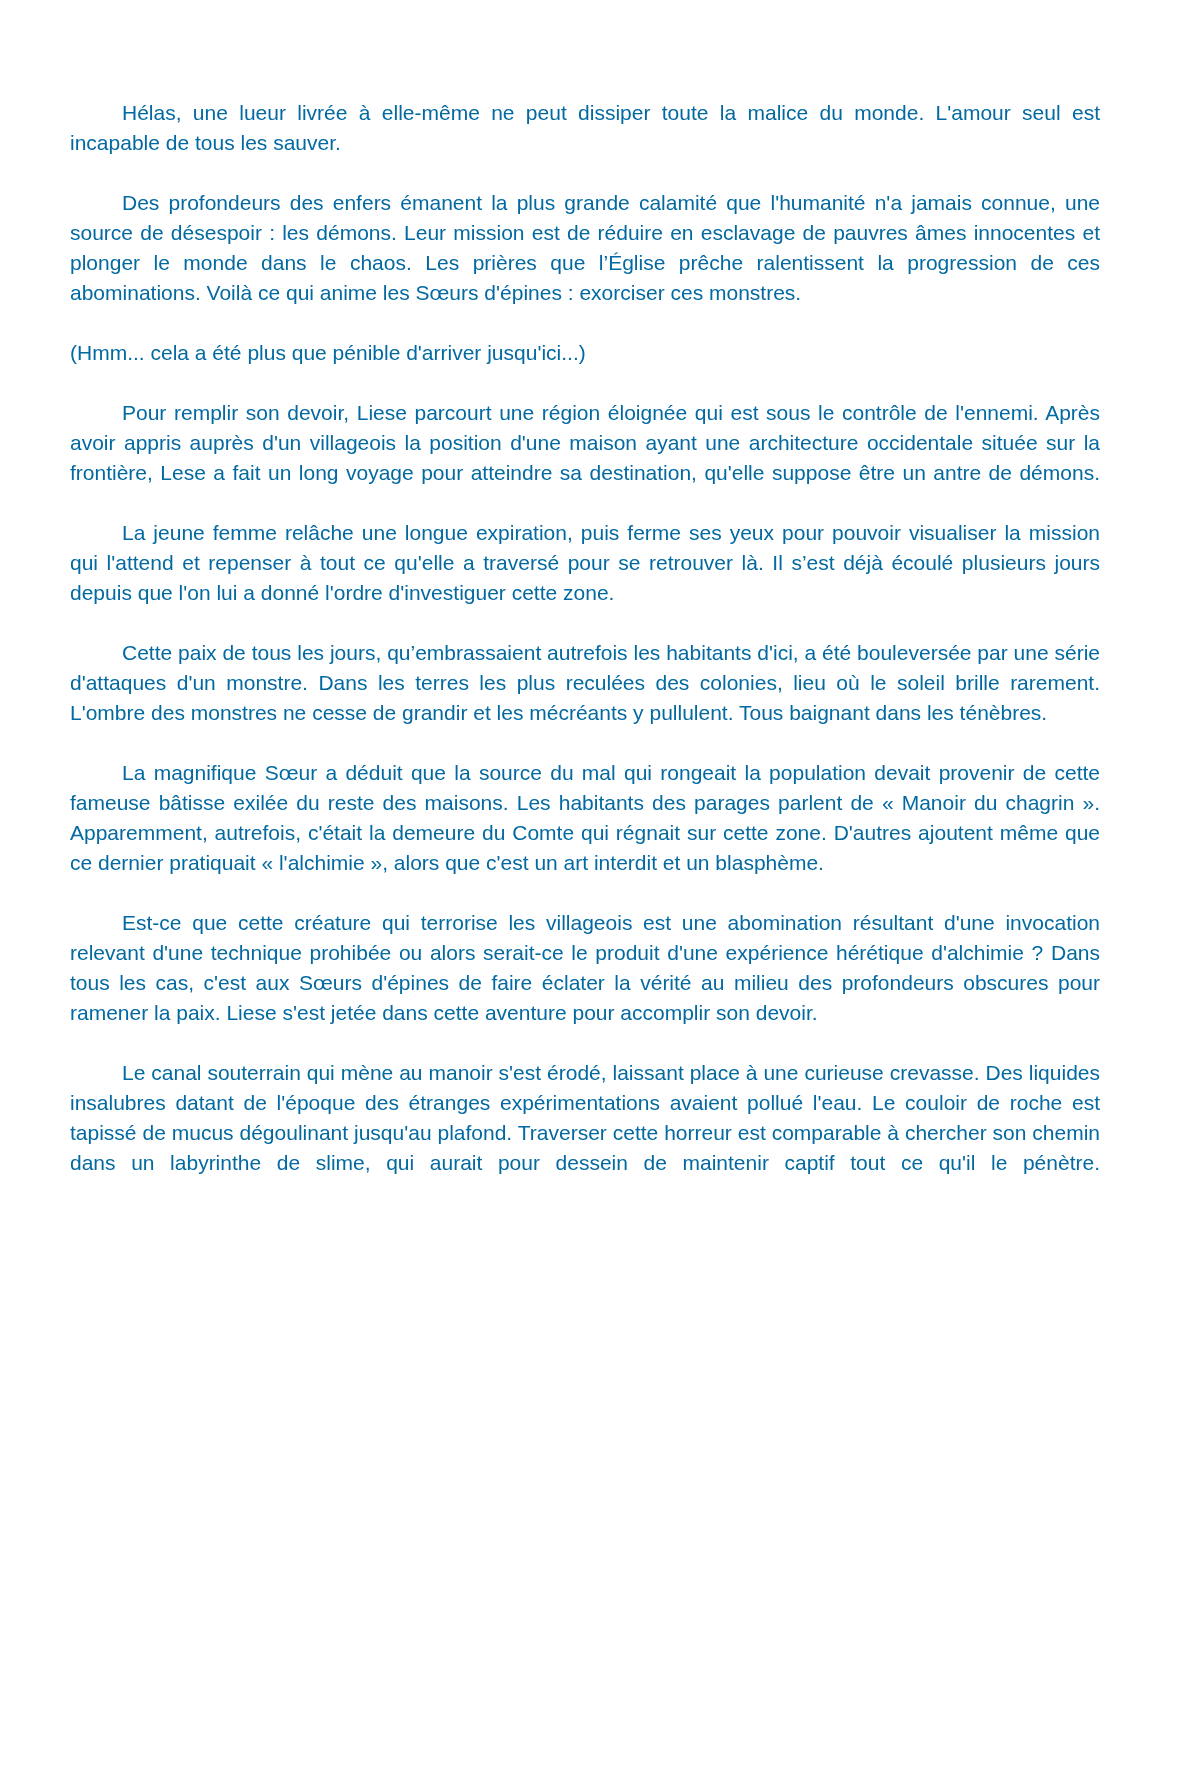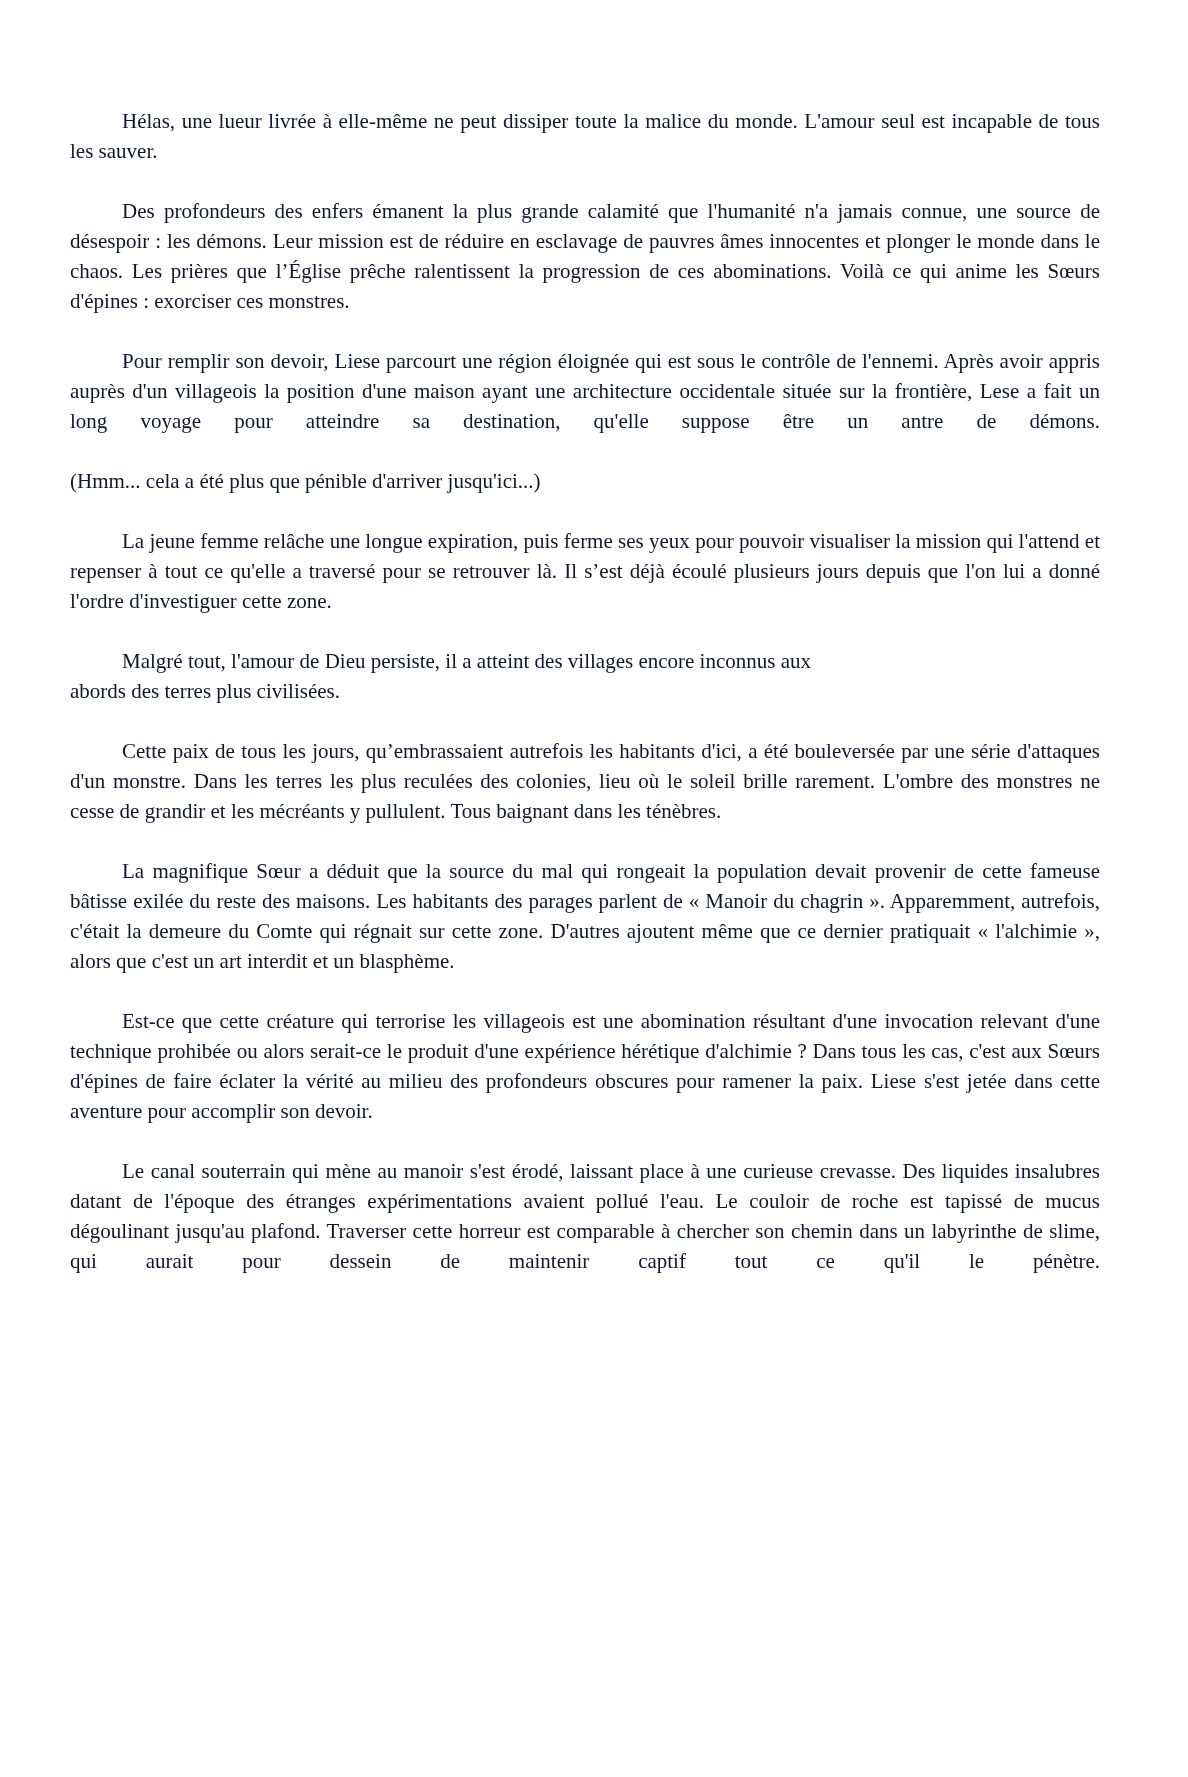--- a/index.html
+++ b/index.html
@@ -10,24 +10,24 @@
   .page {
     position: relative;
     width: 1188px;
     height: 1777px;
     background: #ffffff;
     overflow: hidden;
   }
   .doc {
     position: absolute;
     left: 70px;
-    top: 106px;
+    top: 98px;
     width: 1030px;
-    color: #0f172a;
-    font-family: Liberation Serif, serif;
+    color: #0369a1;
+    font-family: Liberation Sans, sans-serif;
     font-size: 21px;
     line-height: 30px;
     text-align: justify;
     letter-spacing: 0;
   }
   .para {
     margin: 0 0 30px 0;
     padding: 0;
   }
   .para.indent {
@@ -37,22 +37,21 @@
     text-align-last: justify;
   }
 </style>
 </head>
 <body>
 
 <div class="page">
   <div class="doc" id="doc-content">
       <p class="para indent">Hélas, une lueur livrée à elle-même ne peut dissiper toute la malice du monde. L'amour seul est incapable de tous les sauver.</p>
       <p class="para indent">Des profondeurs des enfers émanent la plus grande calamité que l'humanité n'a jamais connue, une source de désespoir : les démons. Leur mission est de réduire en esclavage de pauvres âmes innocentes et plonger le monde dans le chaos. Les prières que l’Église prêche ralentissent la progression de ces abominations. Voilà ce qui anime les Sœurs d'épines : exorciser ces monstres.</p>
+      <p class="para">(Hmm... cela a été plus que pénible d'arriver jusqu'ici...)</p>
       <p class="para indent justify-last">Pour remplir son devoir, Liese parcourt une région éloignée qui est sous le contrôle de l'ennemi. Après avoir appris auprès d'un villageois la position d'une maison ayant une architecture occidentale située sur la frontière, Lese a fait un long voyage pour atteindre sa destination, qu'elle suppose être un antre de démons.</p>
-      <p class="para">(Hmm... cela a été plus que pénible d'arriver jusqu'ici...)</p>
       <p class="para indent">La jeune femme relâche une longue expiration, puis ferme ses yeux pour pouvoir visualiser la mission qui l'attend et repenser à tout ce qu'elle a traversé pour se retrouver là. Il s’est déjà écoulé plusieurs jours depuis que l'on lui a donné l'ordre d'investiguer cette zone.</p>
-      <p class="para indent">Malgré tout, l'amour de Dieu persiste, il a atteint des villages encore inconnus aux<br>abords des terres plus civilisées.</p>
       <p class="para indent">Cette paix de tous les jours, qu’embrassaient autrefois les habitants d'ici, a été bouleversée par une série d'attaques d'un monstre. Dans les terres les plus reculées des colonies, lieu où le soleil brille rarement. L'ombre des monstres ne cesse de grandir et les mécréants y pullulent. Tous baignant dans les ténèbres.</p>
       <p class="para indent">La magnifique Sœur a déduit que la source du mal qui rongeait la population devait provenir de cette fameuse bâtisse exilée du reste des maisons. Les habitants des parages parlent de « Manoir du chagrin ». Apparemment, autrefois, c'était la demeure du Comte qui régnait sur cette zone. D'autres ajoutent même que ce dernier pratiquait « l'alchimie », alors que c'est un art interdit et un blasphème.</p>
       <p class="para indent">Est-ce que cette créature qui terrorise les villageois est une abomination résultant d'une invocation relevant d'une technique prohibée ou alors serait-ce le produit d'une expérience hérétique d'alchimie ? Dans tous les cas, c'est aux Sœurs d'épines de faire éclater la vérité au milieu des profondeurs obscures pour ramener la paix. Liese s'est jetée dans cette aventure pour accomplir son devoir.</p>
       <p class="para indent justify-last">Le canal souterrain qui mène au manoir s'est érodé, laissant place à une curieuse crevasse. Des liquides insalubres datant de l'époque des étranges expérimentations avaient pollué l'eau. Le couloir de roche est tapissé de mucus dégoulinant jusqu'au plafond. Traverser cette horreur est comparable à chercher son chemin dans un labyrinthe de slime, qui aurait pour dessein de maintenir captif tout ce qu'il le pénètre.</p>
     </div>
 </div>
 
 </body></html>

